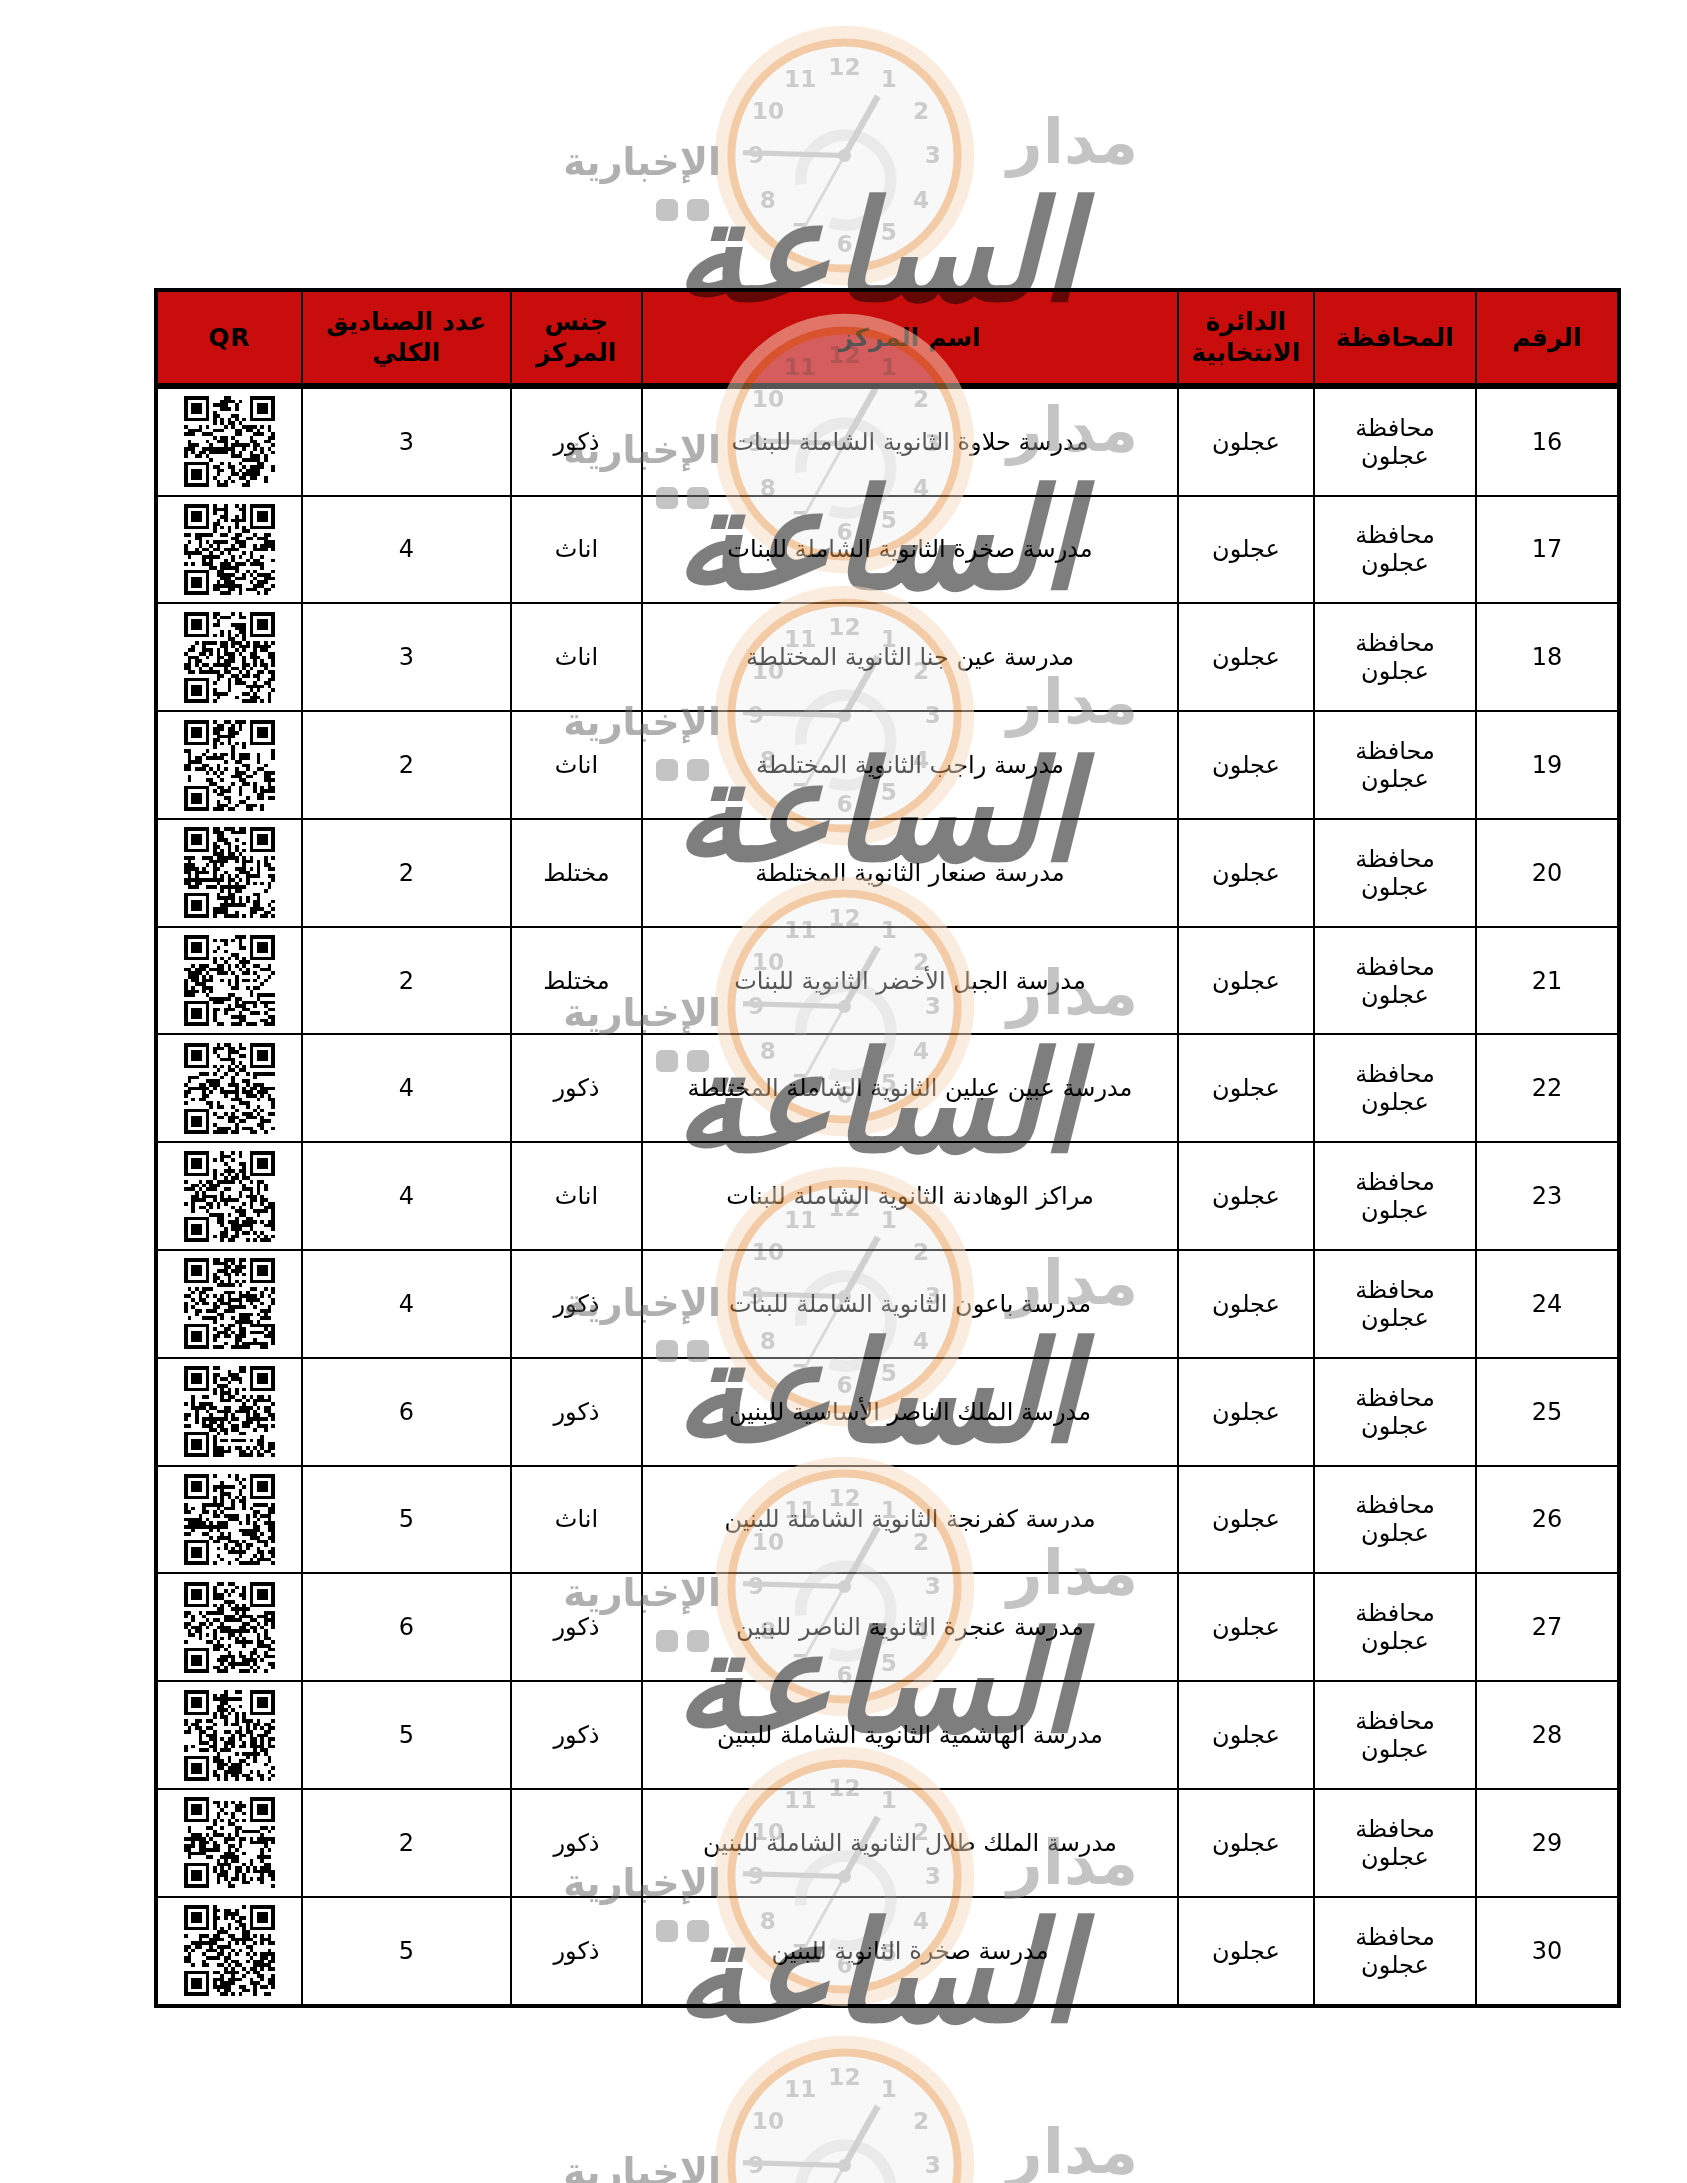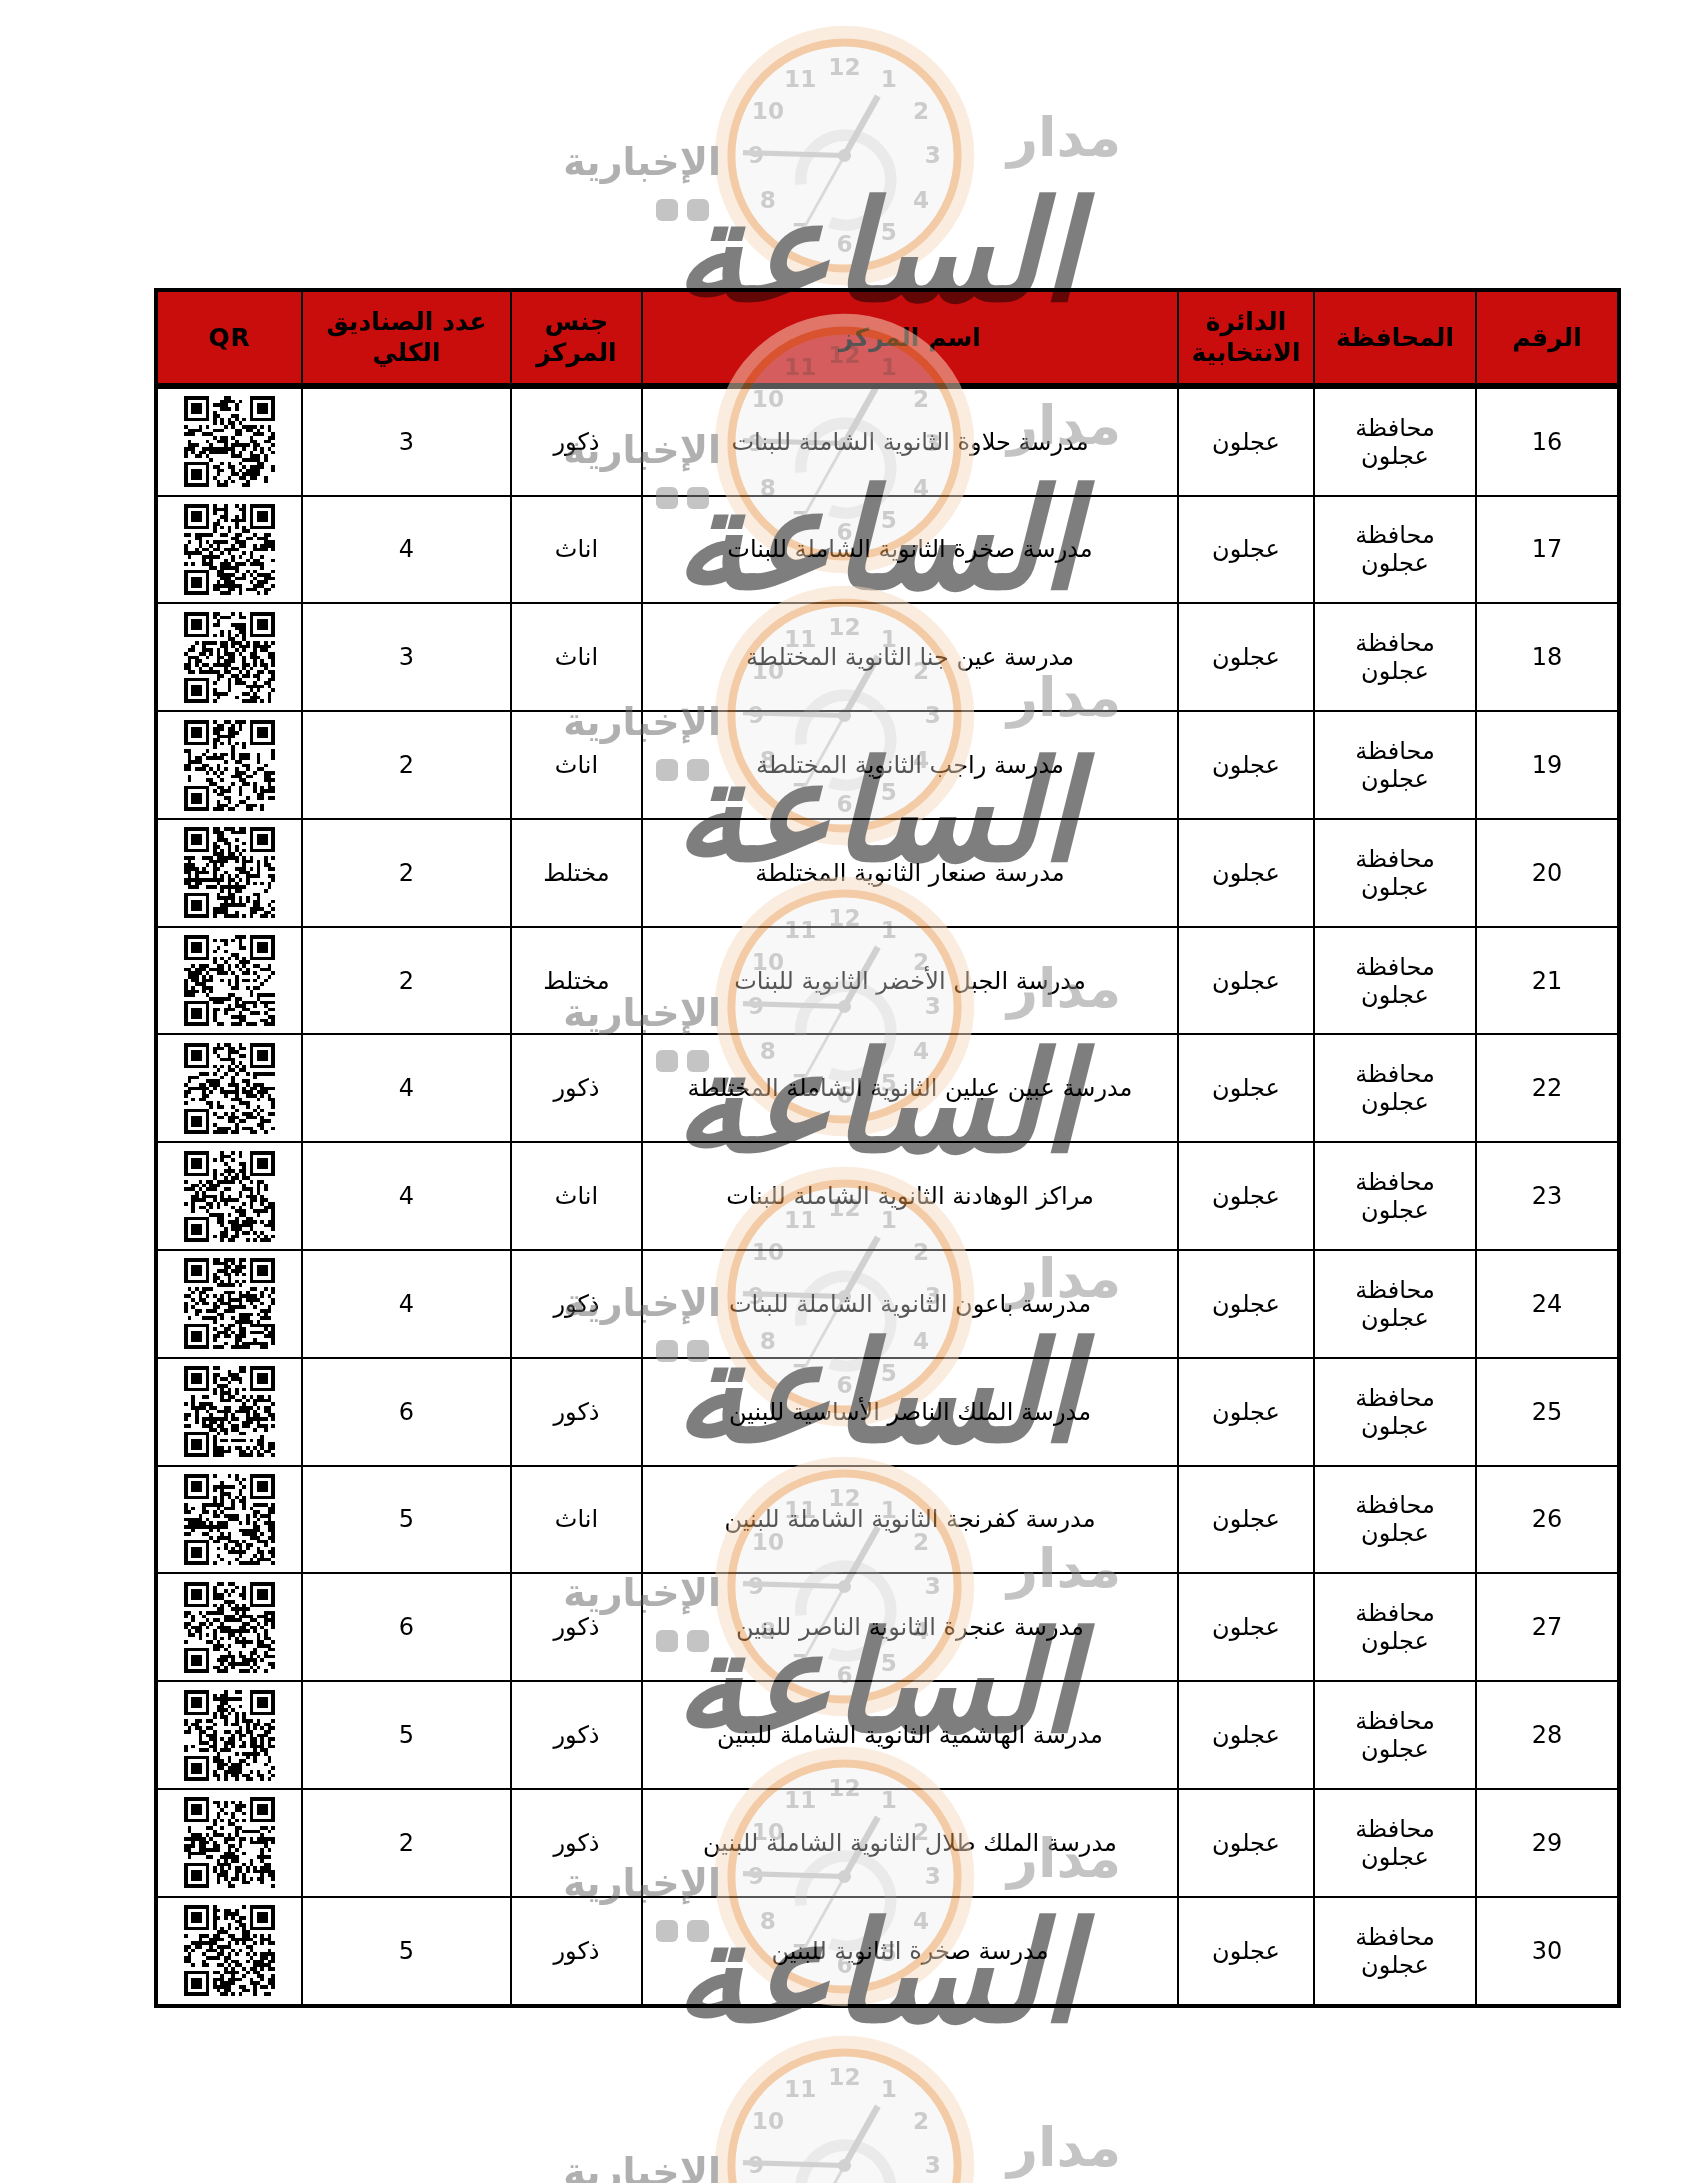--- a/index.html
+++ b/index.html
@@ -81,21 +81,21 @@
     font-size:38px;font-weight:bold;color:#646464;
     text-align:left;line-height:1;
   }
   .wm .wm-dot1,.wm .wm-dot2{
     width:22px;height:22px;border-radius:5.8px;background:#8a8a8a;top:210px;
   }
   .wm .wm-dot1{left:656px;}
   .wm .wm-dot2{left:687px;}
   .wm .wm-madar{
     left:1007px;top:122px;width:145px;
-    font-size:54px;font-weight:bold;color:#8a8a8a;
+    font-size:62px;font-weight:bold;color:#8a8a8a;
     text-align:left;line-height:1;
   }
   .wm .wm-saa{
     left:608px;top:194px;width:471px;
     font-size:139px;font-weight:bold;color:#000000;
     text-align:right;line-height:1;letter-spacing:2.9px;font-style:italic;
   }
 </style>
 </head>
 <body>

